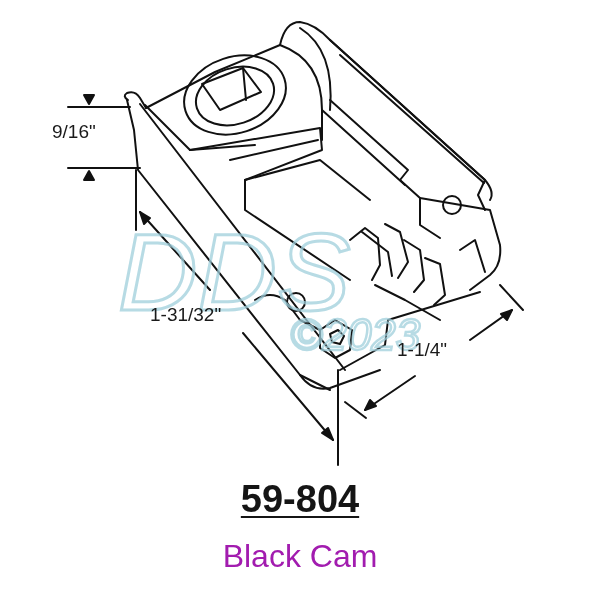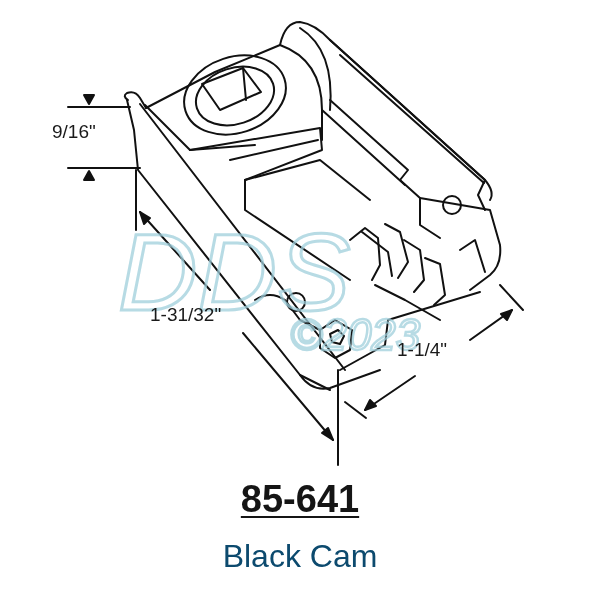--- a/index.html
+++ b/index.html
@@ -4,21 +4,21 @@
 <style>
   html, body { margin: 0; padding: 0; background: #ffffff; }
   body { width: 600px; height: 600px; position: relative; overflow: hidden; font-family: "Liberation Sans", sans-serif; }
   #drawing { position: absolute; left: 0; top: 0; width: 600px; height: 600px; }
   .dim-label { position: absolute; font-family: "Liberation Sans", sans-serif; color: #1a1a1a; font-size: 19px; line-height: 1; white-space: nowrap; }
   #dim-height { left: 52px; top: 122px; }
   #dim-length { left: 150px; top: 305px; }
   #dim-width { left: 397px; top: 340px; }
   #watermark { position: absolute; left: 110px; top: 218px; width: 380px; height: 140px; pointer-events: none; }
   #part-number { position: absolute; left: 0; width: 600px; top: 478px; text-align: center; font-size: 38px; font-weight: bold; color: #151515; text-decoration: underline; text-underline-offset: 4px; text-decoration-thickness: 2px; }
-  #part-name { position: absolute; left: 0; width: 600px; top: 538px; text-align: center; font-size: 32px; color: #0c4a6e; }
+  #part-name { position: absolute; left: 0; width: 600px; top: 538px; text-align: center; font-size: 32px; color: #a21caf; }
 </style>
 </head>
 <body>
 
 <svg id="drawing" viewBox="0 0 600 600" xmlns="http://www.w3.org/2000/svg">
   <g fill="none" stroke="#111" stroke-width="2" stroke-linejoin="round" stroke-linecap="round">
 
     <g>
       <line x1="68" y1="107" x2="130" y2="107"></line>
       <line x1="68" y1="168" x2="140" y2="168"></line>
@@ -95,14 +95,14 @@
 
 <svg id="watermark" viewBox="0 0 380 140" xmlns="http://www.w3.org/2000/svg">
   <text x="8" y="92" font-family="Liberation Sans, sans-serif" font-size="110" font-style="italic" fill="none" stroke="#9fcfdc" stroke-width="3" opacity="0.75">DDS</text>
   <text x="180" y="132" font-family="Liberation Sans, sans-serif" font-size="44" font-style="italic" fill="none" stroke="#9fcfdc" stroke-width="2.5" opacity="0.75">©2023</text>
 </svg>
 
 <div id="dim-height" class="dim-label">9/16"</div>
 <div id="dim-length" class="dim-label">1-31/32"</div>
 <div id="dim-width" class="dim-label">1-1/4"</div>
 
-<div id="part-number">85-641</div>
+<div id="part-number">59-804</div>
 <div id="part-name">Black Cam</div>
 
 </body></html>

